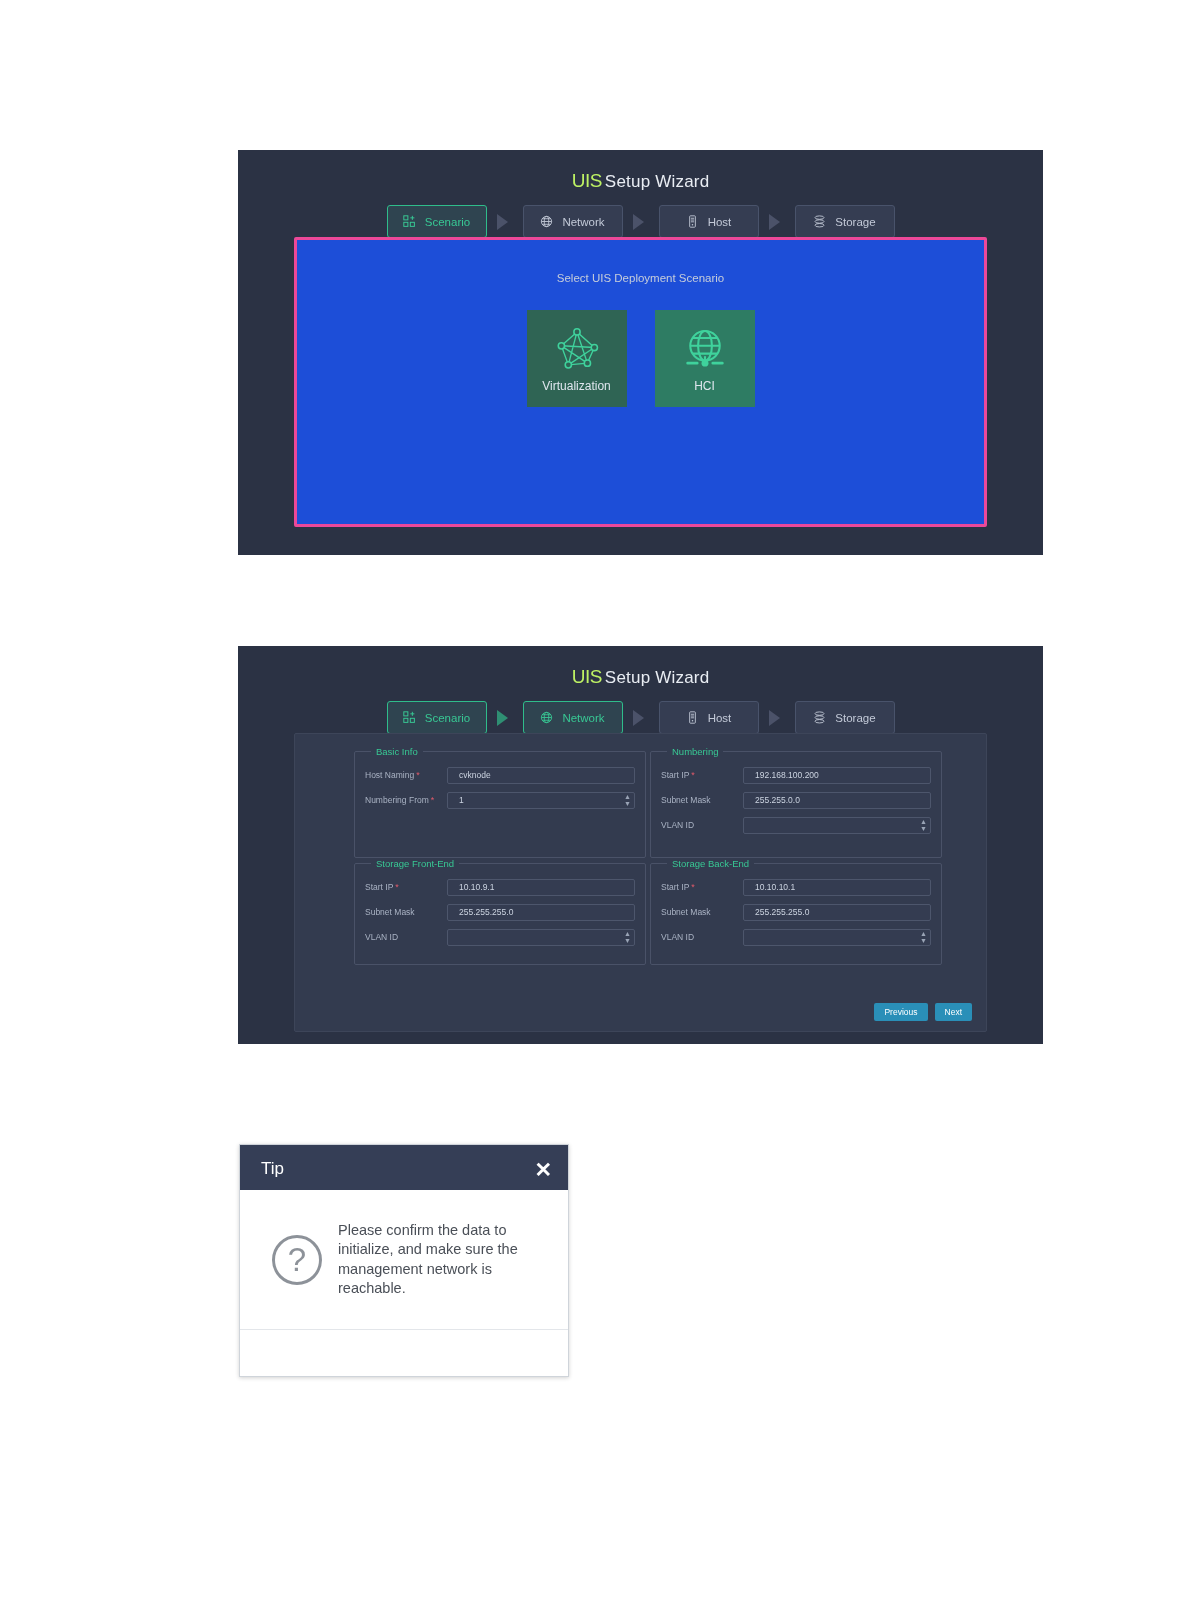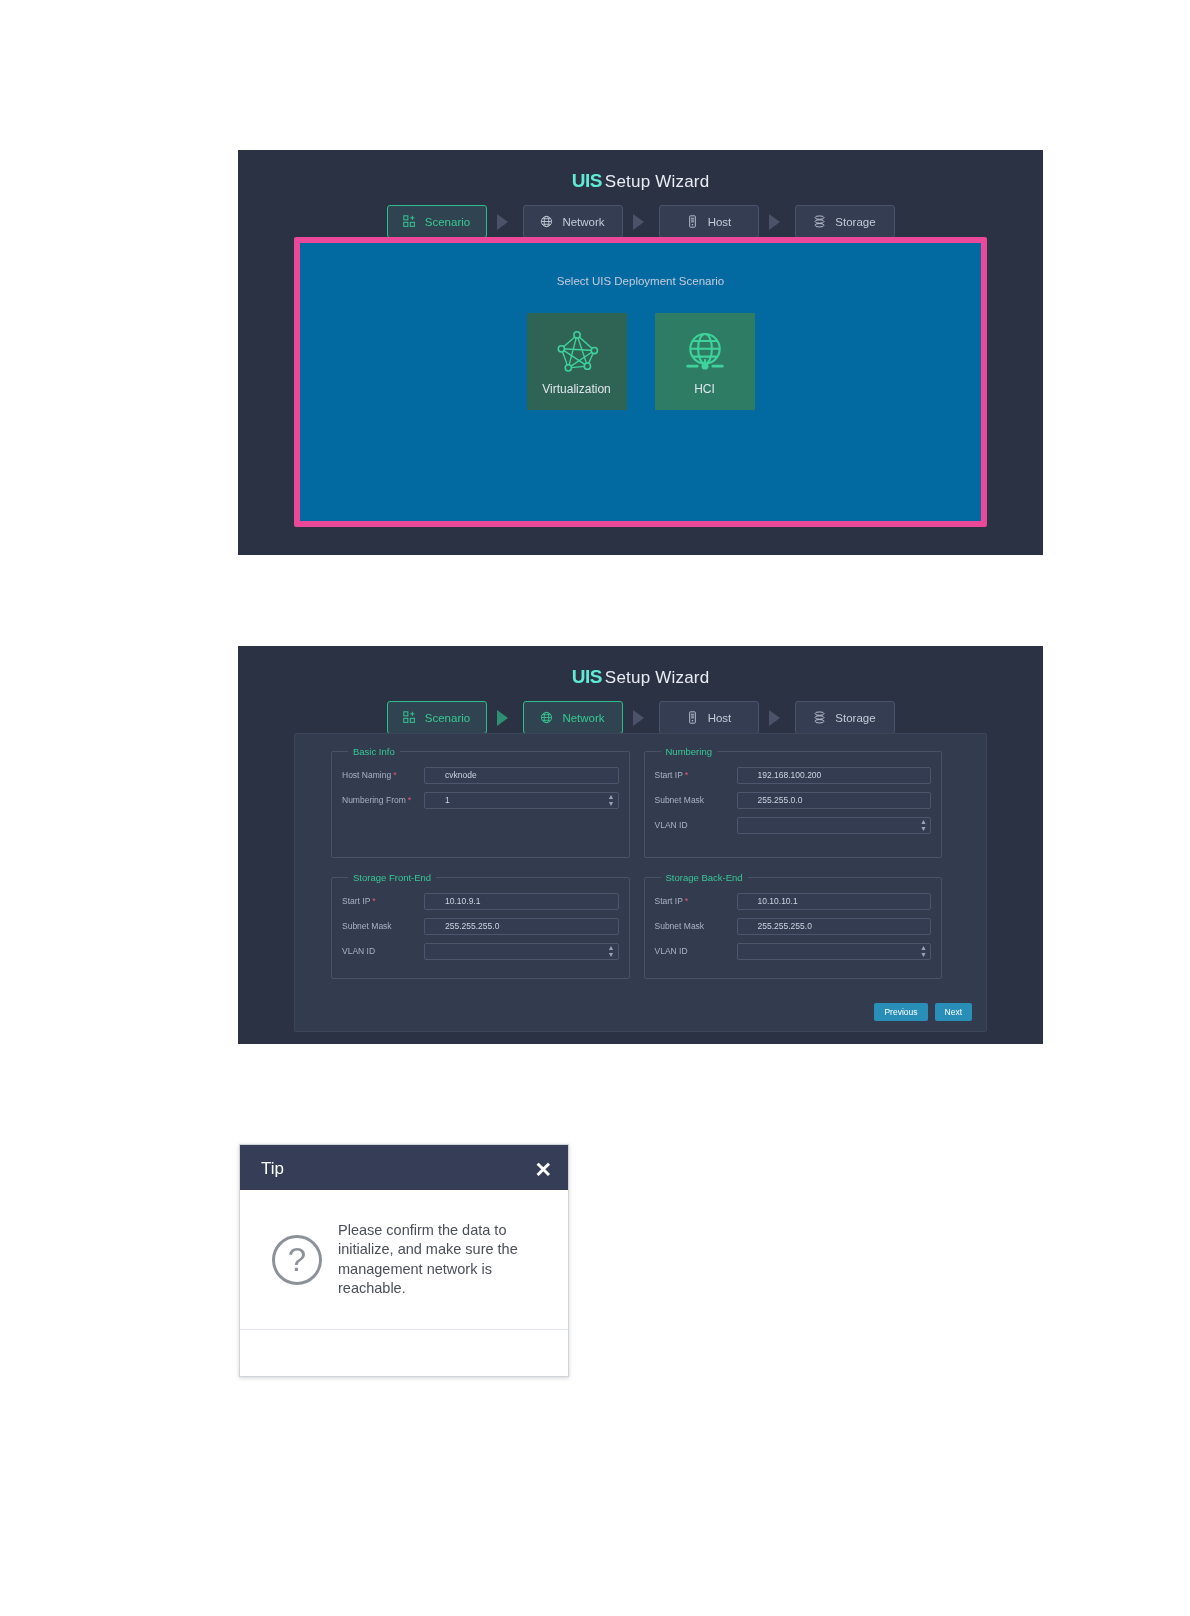--- a/index.html
+++ b/index.html
@@ -22,22 +22,22 @@
 
   .wiz-title {
     text-align: center;
     padding-top: 20px;
     font-size: 17px;
     color: #e9edf3;
     letter-spacing: .2px;
     white-space: nowrap;
   }
   .wiz-title .brand {
-    color: #5eead4;
-    font-weight: bold;
+    color: #bef264;
+    font-weight: normal;
     letter-spacing: -0.5px;
     font-size: 19px;
     margin-right: 3px;
   }
 
   
   .stepper {
     display: flex;
     align-items: center;
     justify-content: center;
@@ -68,22 +68,22 @@
     margin: 0 5px;
     flex: 0 0 auto;
   }
   .arrow svg { display: block; }
 
   
   .panel {
     position: absolute;
     left: 56px; right: 56px;
     top: 87px; bottom: 28px;
-    background: #0369a1;
-    border: 6px solid #ec4899;
+    background: #1d4ed8;
+    border: 3px solid #ec4899;
     border-radius: 2px;
   }
   .panel-heading {
     text-align: center;
     color: #c6cdda;
     font-size: 11.5px;
     margin-top: 32px;
   }
   .tiles {
     display: flex;
@@ -109,26 +109,25 @@
   .panel2 {
     position: absolute;
     left: 56px; right: 56px;
     top: 87px; bottom: 12px;
     background: #333b4f;
     border: 1px solid #3d4559;
     border-radius: 2px;
   }
   .form-grid {
     position: absolute;
-    left: 36px; top: 12px; right: 44px;
+    left: 59px; top: 12px; right: 44px;
     display: grid;
     grid-template-columns: 1fr 1fr;
     column-gap: 4px;
     row-gap: 0px;
-    gap: 14px;
   }
   fieldset.group {
     border: 1px solid #4a5268;
     border-radius: 2px;
     margin: 0;
     padding: 8px 10px 12px 10px;
     min-width: 0;
   }
   fieldset.group.tall { min-height: 112px; }
   fieldset.group legend {
@@ -154,21 +153,21 @@
   .input {
     position: relative;
     flex: 1 1 auto;
     height: 17px;
     background: #39415640;
     border: 1px solid #4d566c;
     border-radius: 2px;
     color: #ccd4e1;
     font-size: 8.5px;
     line-height: 15px;
-    padding: 0 20px;
+    padding: 0 11px;
     overflow: hidden;
     white-space: nowrap;
   }
   .input.spin { padding-right: 14px; }
   .spinner {
     position: absolute;
     right: 3px; top: 50%;
     transform: translateY(-50%);
     display: flex;
     flex-direction: column;

